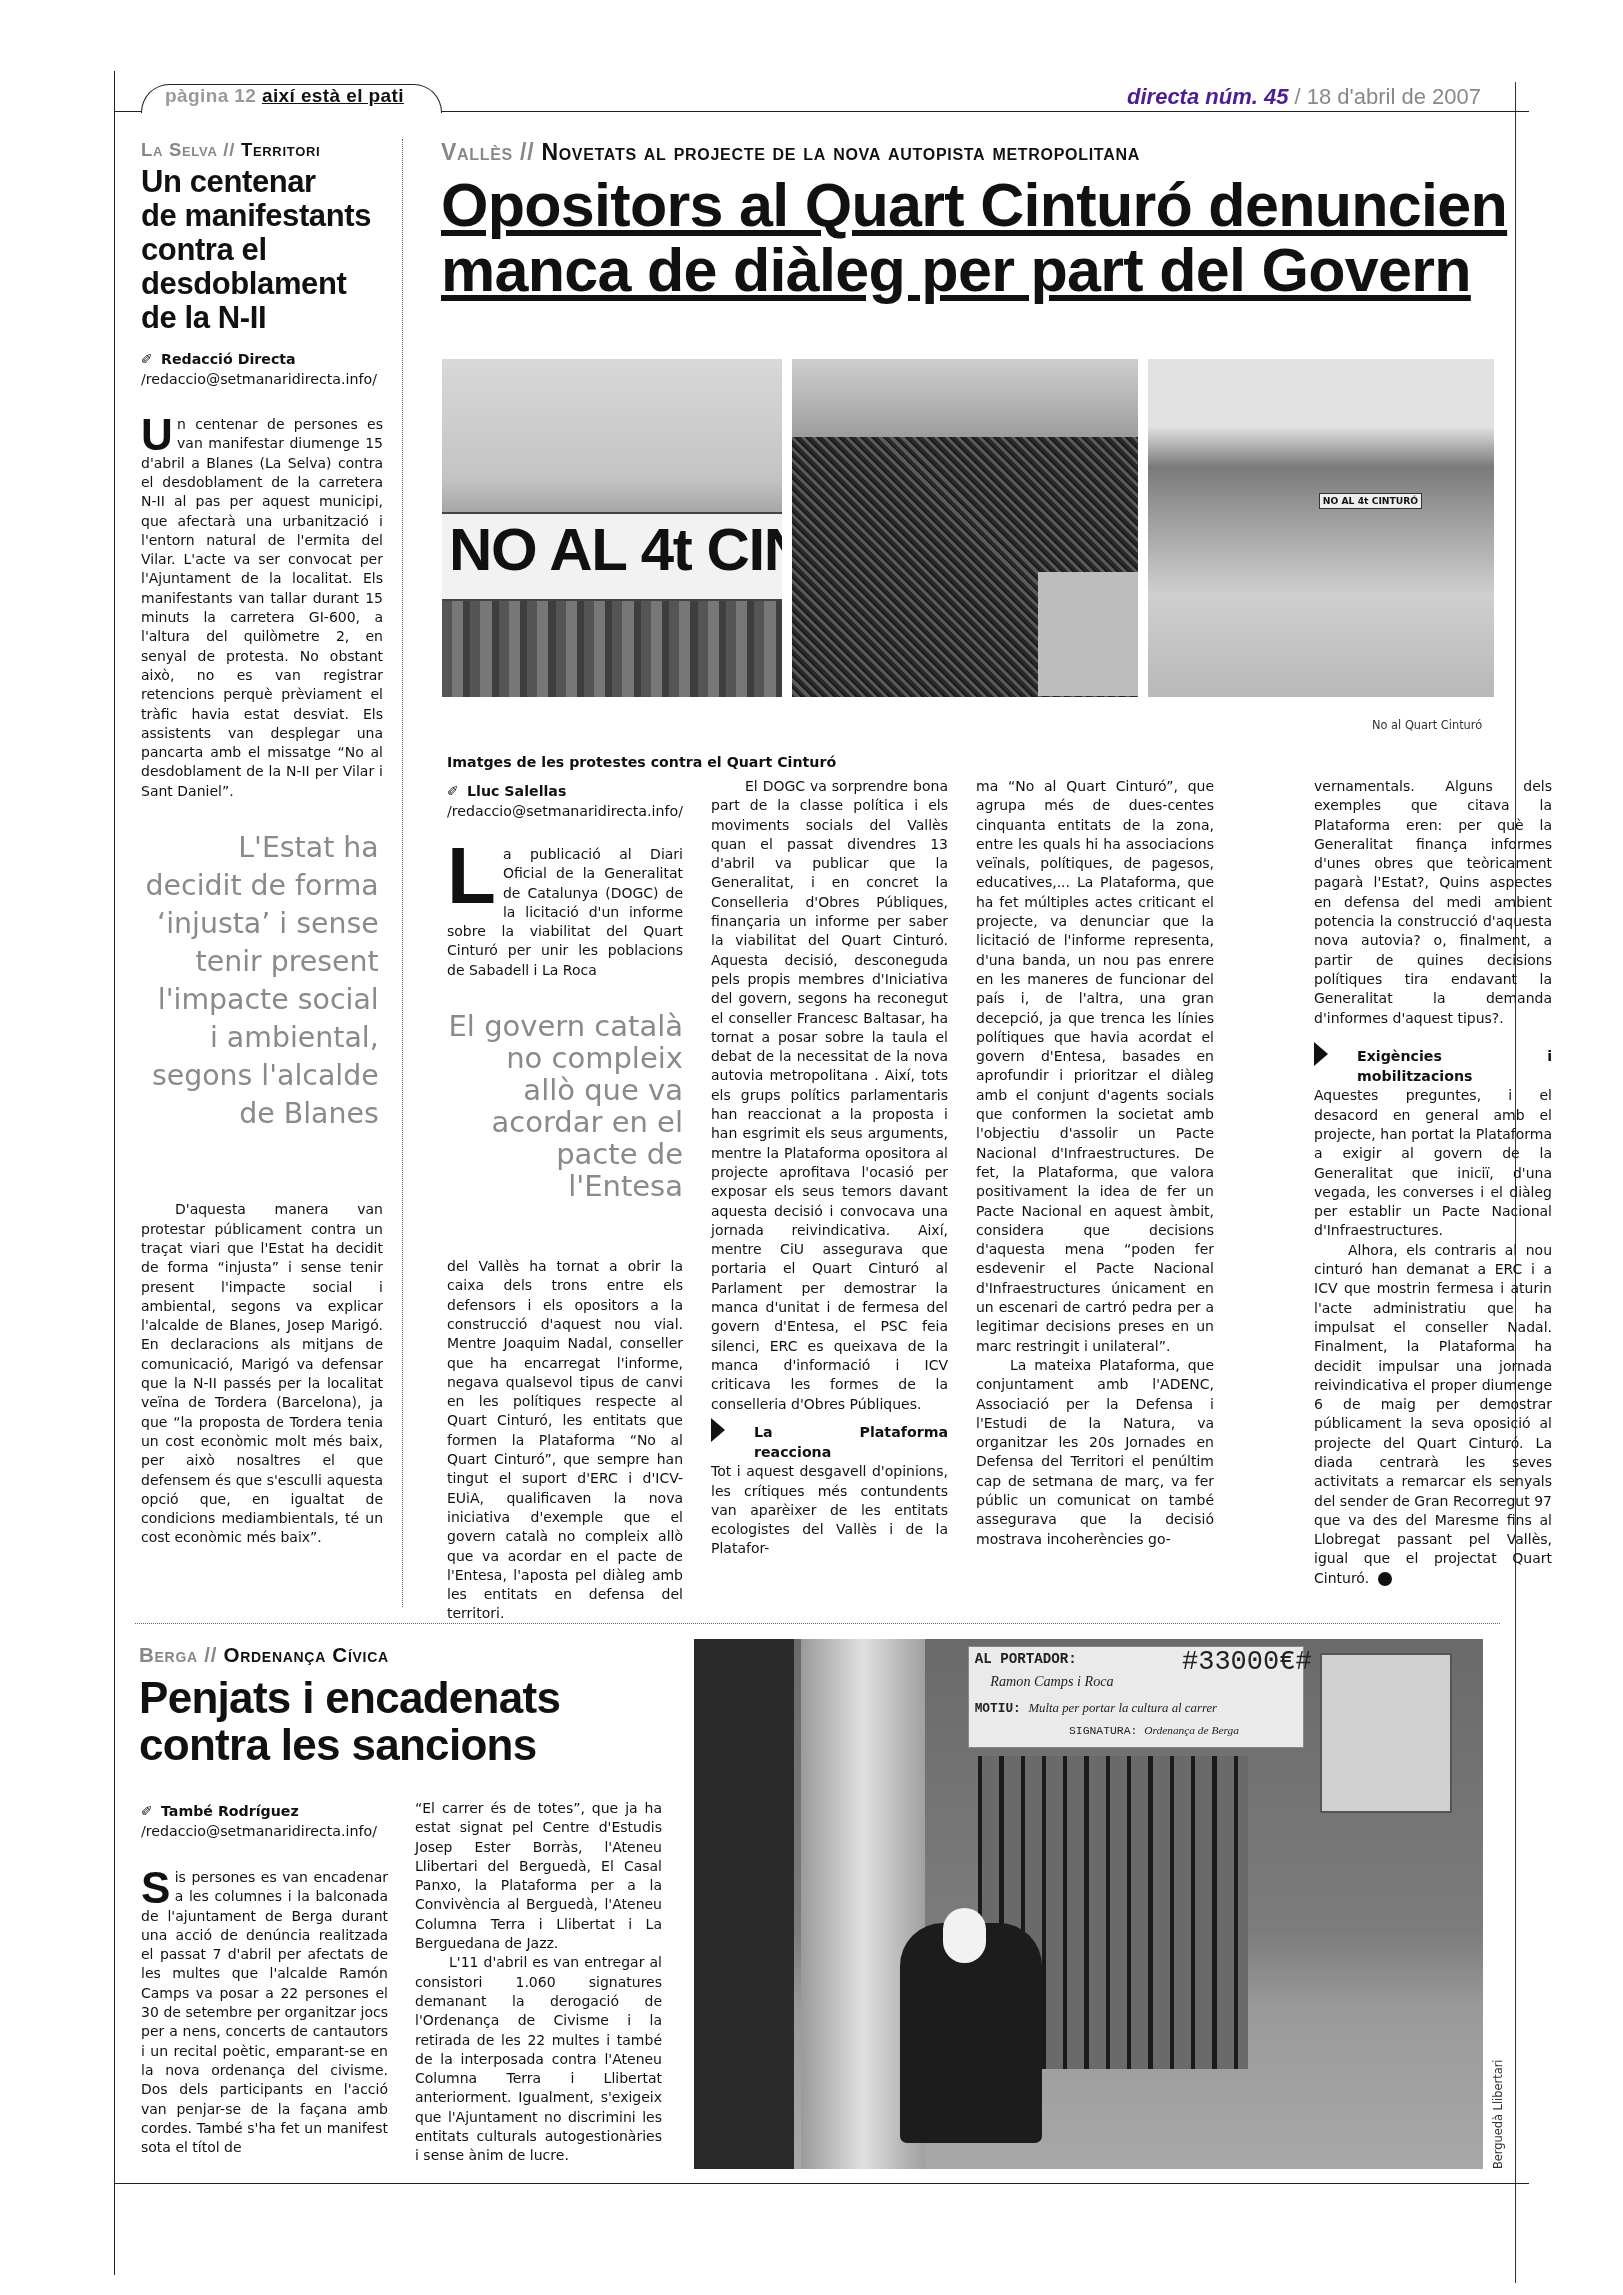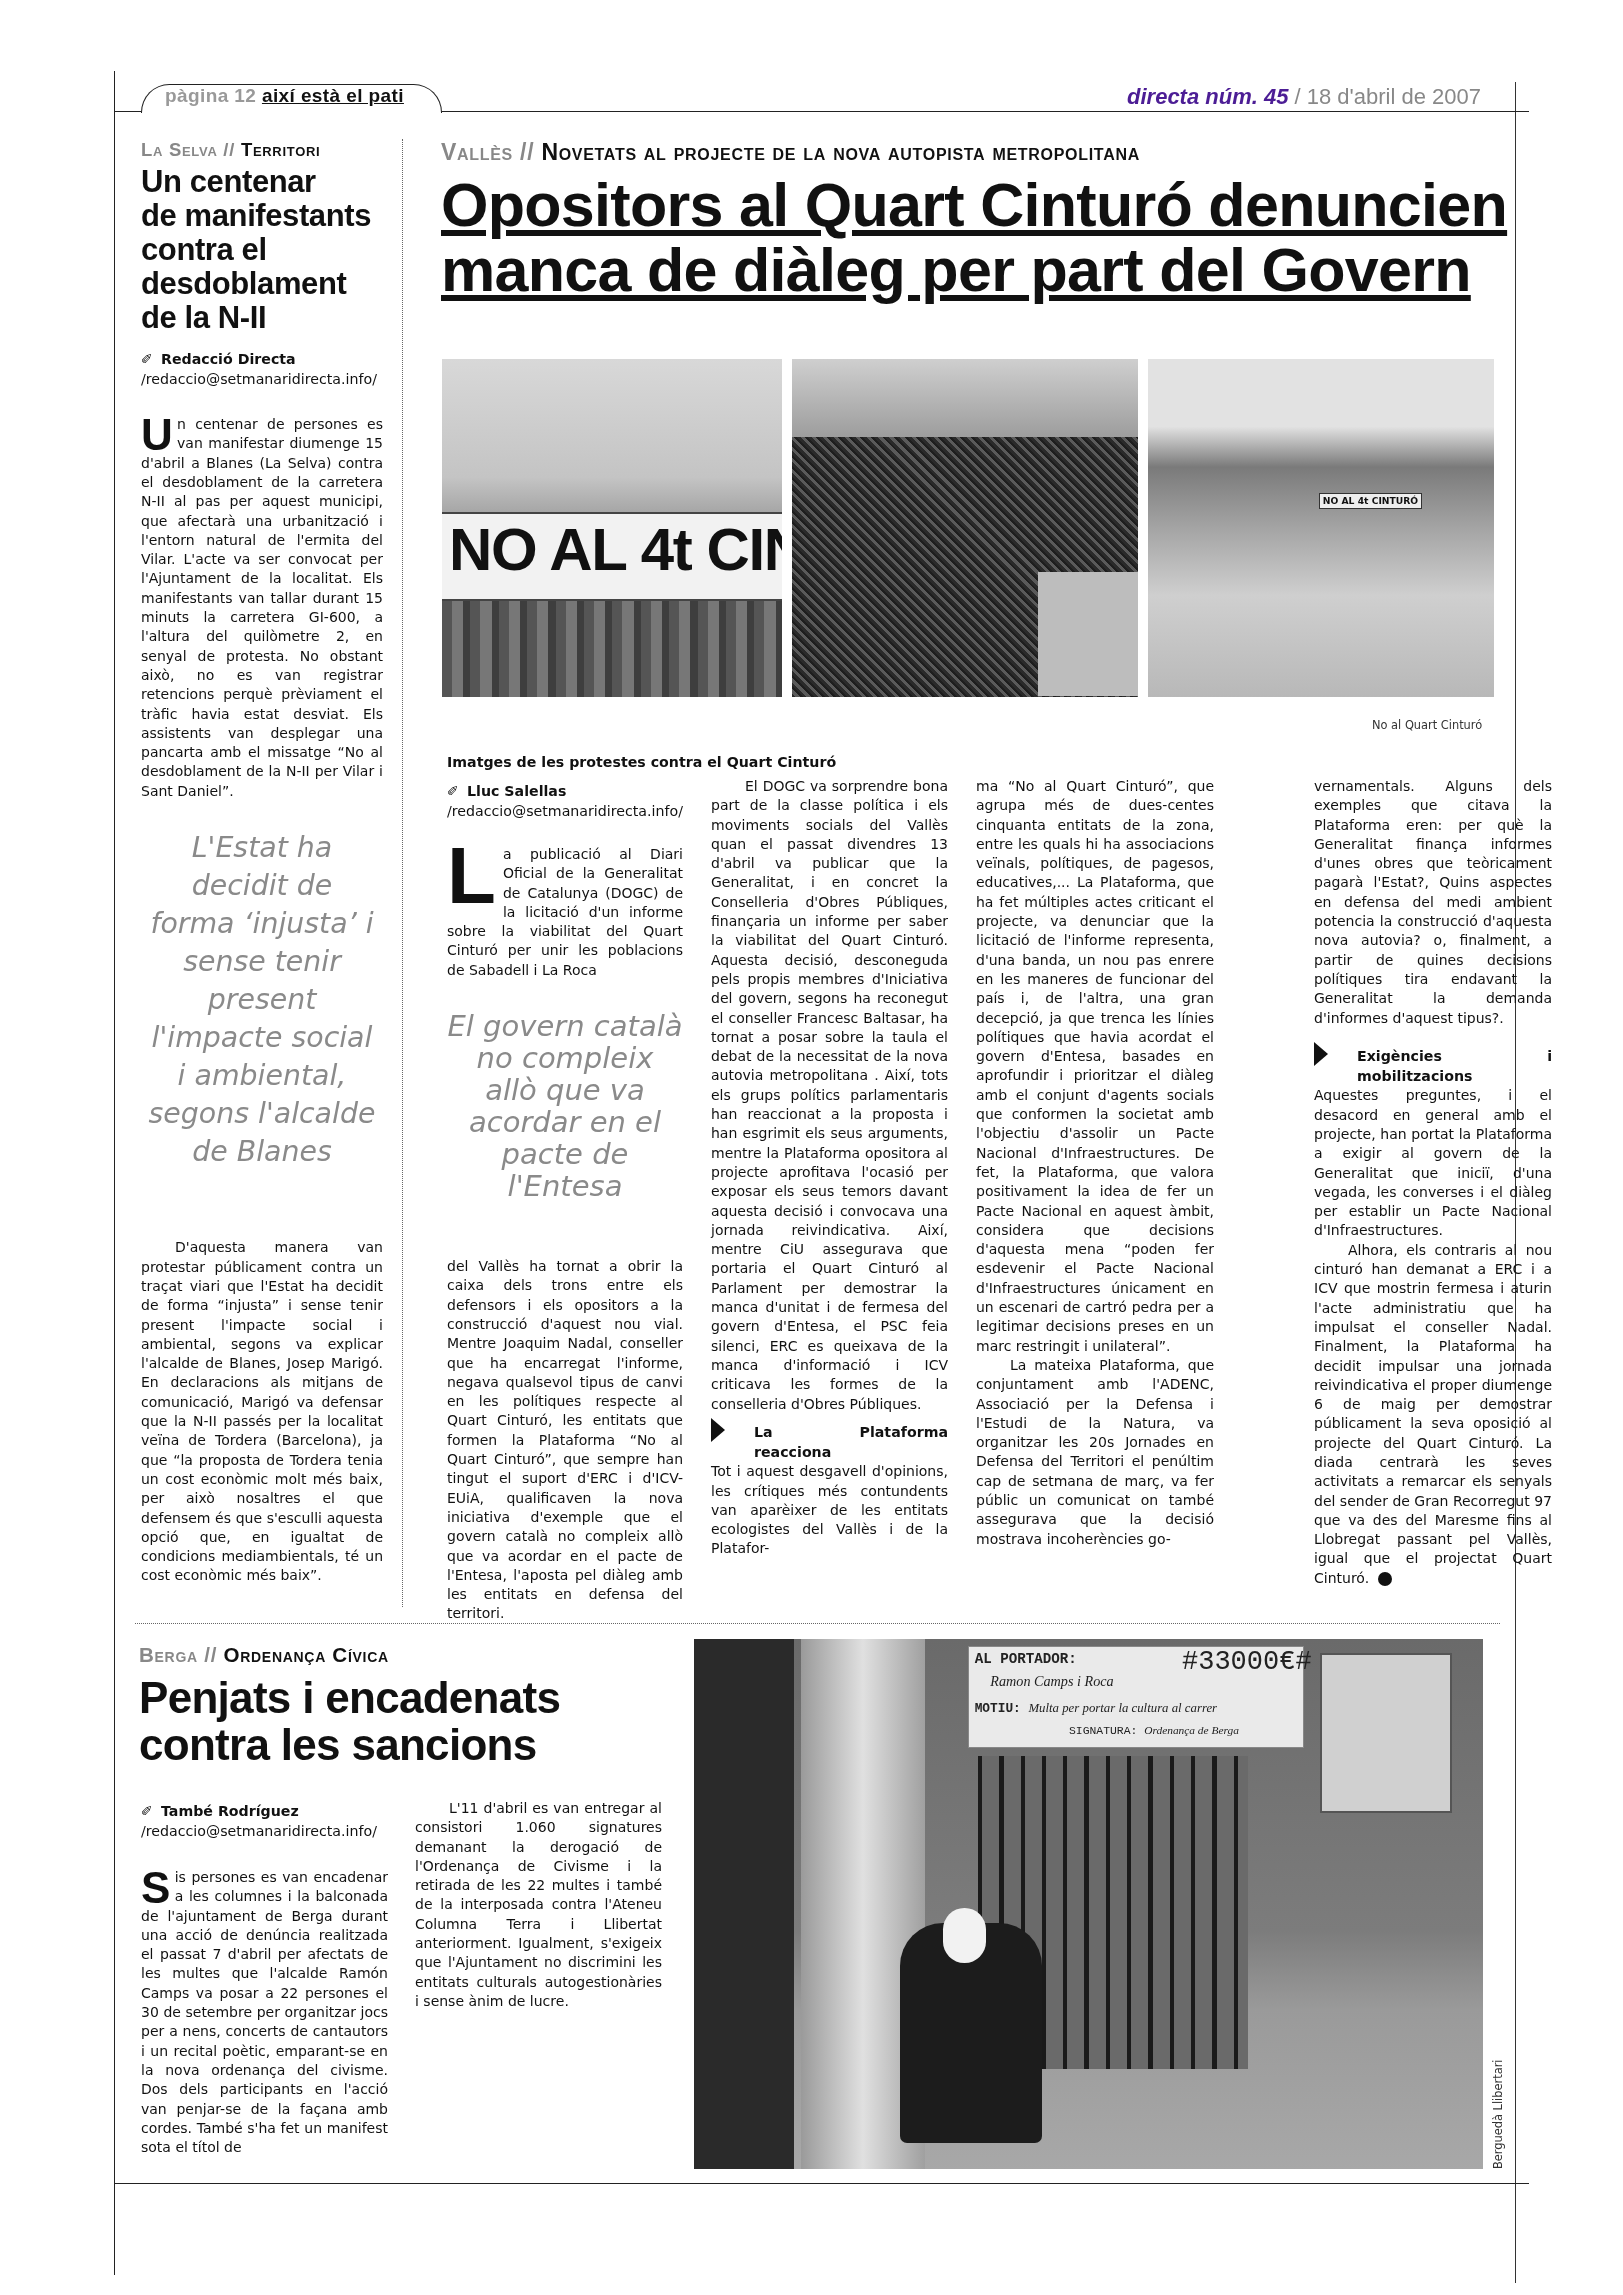--- a/index.html
+++ b/index.html
@@ -27,21 +27,21 @@
   .left-title { font-family:"Liberation Sans", sans-serif; font-weight:bold; font-size:31px; line-height:34px; letter-spacing:-0.4px; }
   .main-title { font-family:"Liberation Sans", sans-serif; font-weight:bold; font-size:61px; line-height:65px; letter-spacing:-0.7px; }
   .byline { font-size:14.2px; line-height:20px; }
   .byline .name { font-weight:bold; }
   .byline .icon { display:inline-block; width:20px; font-size:14.2px; color:#111; }
   .body { font-size:14px; line-height:19.3px; text-align:justify; hyphens:manual; }
   .body p { margin:0; }
   .body p.ind { text-indent:34px; }
   .dropcap { float:left; font-family:"Liberation Sans", sans-serif; font-weight:bold; font-size:44px; line-height:37px; margin:1.4px 4.3px 0 0; }
   .dropcap-big { float:left; font-family:"Liberation Sans", sans-serif; font-weight:bold; font-size:80px; line-height:61px; margin:0 7.1px 0 0; }
-  .pull { font-style:italic; color:#8a8a8a; text-align:center; font-size:28.4px; line-height:38px; }
+  .pull { color:#8a8a8a; text-align:right; font-size:28.4px; line-height:38px; }
   .subhead { font-weight:bold; font-size:14.2px; line-height:20px; margin-top:8.5px; position:relative; padding-left:43px; }
   .subhead .tri { position:absolute; left:0; top:-4.3px; width:0; height:0; border-top:12.8px solid transparent; border-bottom:12.8px solid transparent; border-left:14.2px solid #111; }
   .photo { position:absolute; overflow:hidden; }
   .caption { font-weight:bold; font-size:14.2px; }
   .credit { font-size:11.4px; color:#333; }
   .endmark { display:inline-block; width:14.2px; height:14.2px; border-radius:50%; background:#111; color:#fff; font-size:8.5px; text-align:center; line-height:14.2px; font-weight:bold; vertical-align:middle; margin-left:8.5px; }
 </style>
 </head>
 <body>
 
@@ -164,20 +164,21 @@
   <div class="byline">
     <div><span class="icon">✐</span><span class="name">També Rodríguez</span></div>
     <div>/redaccio@setmanaridirecta.info/</div>
   </div>
   <div class="body" style="margin-top:27px;">
     <p><span class="dropcap">S</span><span>is persones es van encadenar a les columnes i la balconada de l'ajuntament de Berga durant una acció de denúncia realitzada el passat 7 d'abril per afectats de les multes que l'alcalde Ramón Camps va posar a 22 persones el 30 de setembre per organitzar jocs per a nens, concerts de cantautors i un recital poètic, emparant-se en la nova ordenança del civisme. Dos dels participants en l'acció van penjar-se de la façana amb cordes. També s'ha fet un manifest sota el títol de</span></p>
   </div>
 </div>
 
 <div class="abs body" style="left:415px; top:1799px; width:247px;">
+  <p>“El carrer és de totes”, que ja ha estat signat pel Centre d'Estudis Josep Ester Borràs, l'Ateneu Llibertari del Berguedà, El Casal Panxo, la Plataforma per a la Convivència al Berguedà, l'Ateneu Columna Terra i Llibertat i La Berguedana de Jazz.</p>
   <p class="ind">L'11 d'abril es van entregar al consistori 1.060 signatures demanant la derogació de l'Ordenança de Civisme i la retirada de les 22 multes i també de la interposada contra l'Ateneu Columna Terra i Llibertat anteriorment. Igualment, s'exigeix que l'Ajuntament no discrimini les entitats culturals autogestionàries i sense ànim de lucre.</p>
 </div>
 
 <div class="photo" style="left:694px; top:1639px; width:789px; height:530px; background:linear-gradient(180deg,#6a6a6a 0%,#7c7c7c 55%,#9a9a9a 70%,#a8a8a8 100%);">
   <div class="abs" style="left:0; top:0; width:100px; height:530px; background:#2a2a2a;"></div>
   <div class="abs" style="left:107px; top:0; width:124px; height:530px; background:linear-gradient(90deg,#9a9a9a,#e0e0e0 50%,#a0a0a0);"></div>
   <div class="abs" style="left:274px; top:7.1px; width:334px; height:100px; background:#eaeaea; border:1.4px solid #888; font-family:'Liberation Mono',monospace; color:#222;">
     <div class="abs" style="left:5.7px; top:4.3px; font-size:14.2px; font-weight:bold;">AL PORTADOR:</div>
     <div class="abs" style="left:213px; top:0px; font-size:27px;">#33000€#</div>
     <div class="abs" style="left:21.3px; top:25.6px; font-size:14.2px; font-style:italic; font-family:'Liberation Serif',serif;">Ramon Camps i Roca</div>

